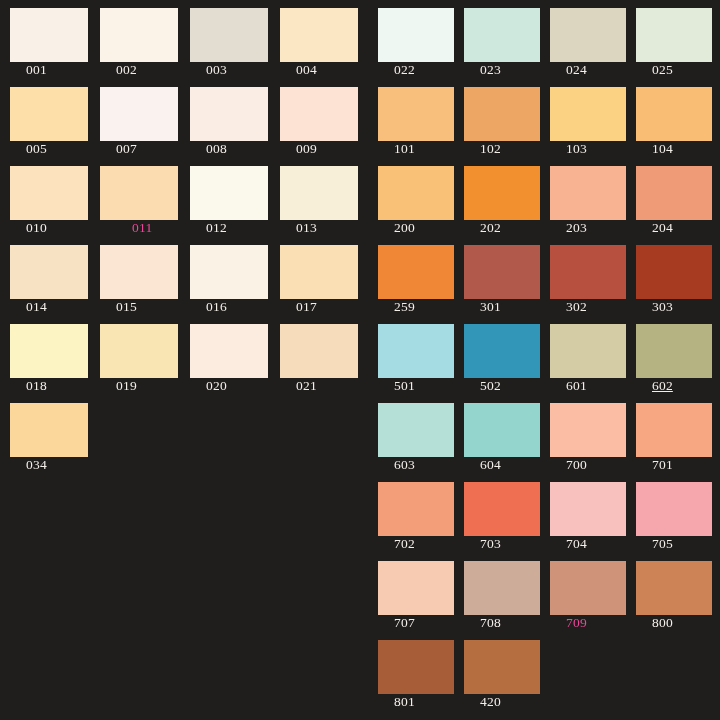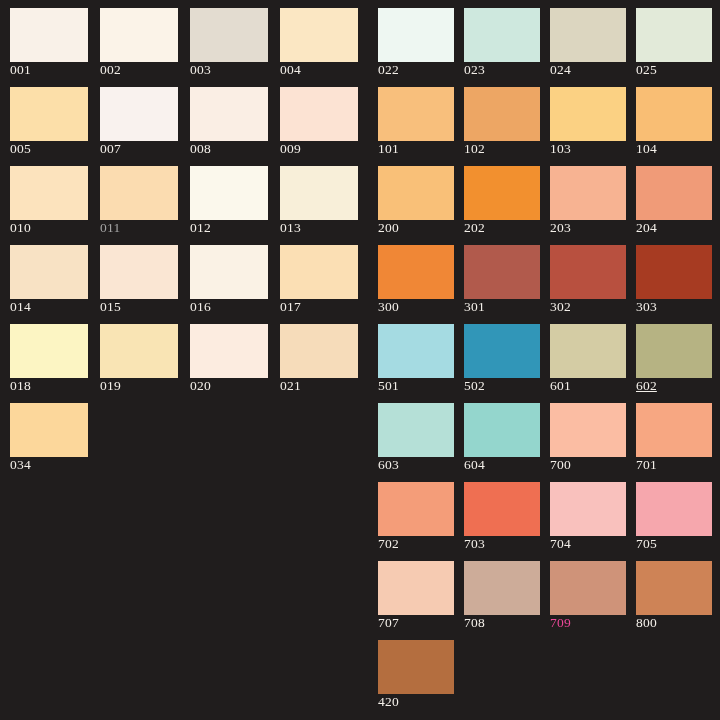--- a/index.html
+++ b/index.html
@@ -47,21 +47,21 @@
     width: 78px;
     height: 54px;
     box-sizing: border-box;
   }
   #group-right .swatch-chip {
     width: 76px;
   }
   .swatch-label {
     position: absolute;
     top: 62px;
-    left: 0;
+    left: 16px;
     font-size: 13.5px;
     line-height: 15px;
     color: #f3efe9;
     letter-spacing: 0.2px;
     white-space: nowrap;
   }
 </style>
 </head>
 <body>
 
@@ -98,21 +98,21 @@
       <div class="swatch-cell">
         <div class="swatch-chip" style="background-color: rgb(252, 227, 211);"></div>
         <div class="swatch-label" style="color: rgb(243, 239, 233);">009</div>
       </div>
       <div class="swatch-cell">
         <div class="swatch-chip" style="background-color: rgb(252, 227, 189);"></div>
         <div class="swatch-label" style="color: rgb(243, 239, 233);">010</div>
       </div>
       <div class="swatch-cell">
         <div class="swatch-chip" style="background-color: rgb(251, 220, 176);"></div>
-        <div class="swatch-label" style="color: #a3a3a3;">011</div>
+        <div class="swatch-label" style="color: #ec4899; margin-left: 16px;">011</div>
       </div>
       <div class="swatch-cell">
         <div class="swatch-chip" style="background-color: rgb(251, 248, 236);"></div>
         <div class="swatch-label" style="color: rgb(243, 239, 233);">012</div>
       </div>
       <div class="swatch-cell">
         <div class="swatch-chip" style="background-color: rgb(248, 239, 217);"></div>
         <div class="swatch-label" style="color: rgb(243, 239, 233);">013</div>
       </div>
       <div class="swatch-cell">
@@ -196,21 +196,21 @@
       <div class="swatch-cell">
         <div class="swatch-chip" style="background-color: rgb(247, 179, 146);"></div>
         <div class="swatch-label" style="color: rgb(243, 239, 233);">203</div>
       </div>
       <div class="swatch-cell">
         <div class="swatch-chip" style="background-color: rgb(240, 155, 120);"></div>
         <div class="swatch-label" style="color: rgb(243, 239, 233);">204</div>
       </div>
       <div class="swatch-cell">
         <div class="swatch-chip" style="background-color: rgb(240, 135, 54);"></div>
-        <div class="swatch-label" style="color: rgb(243, 239, 233);">300</div>
+        <div class="swatch-label" style="color: rgb(243, 239, 233);">259</div>
       </div>
       <div class="swatch-cell">
         <div class="swatch-chip" style="background-color: rgb(177, 90, 76);"></div>
         <div class="swatch-label" style="color: rgb(243, 239, 233);">301</div>
       </div>
       <div class="swatch-cell">
         <div class="swatch-chip" style="background-color: rgb(184, 80, 63);"></div>
         <div class="swatch-label" style="color: rgb(243, 239, 233);">302</div>
       </div>
       <div class="swatch-cell">
@@ -273,19 +273,23 @@
         <div class="swatch-chip" style="background-color: rgb(205, 172, 153);"></div>
         <div class="swatch-label" style="color: rgb(243, 239, 233);">708</div>
       </div>
       <div class="swatch-cell">
         <div class="swatch-chip" style="background-color: rgb(207, 147, 121);"></div>
         <div class="swatch-label" style="color: #ec4899;">709</div>
       </div>
       <div class="swatch-cell">
         <div class="swatch-chip" style="background-color: rgb(206, 131, 86);"></div>
         <div class="swatch-label" style="color: rgb(243, 239, 233);">800</div>
+      </div>
+      <div class="swatch-cell">
+        <div class="swatch-chip" style="background-color: rgb(167, 93, 56);"></div>
+        <div class="swatch-label" style="color: rgb(243, 239, 233);">801</div>
       </div>
       <div class="swatch-cell">
         <div class="swatch-chip" style="background-color: rgb(180, 110, 63);"></div>
         <div class="swatch-label" style="color: rgb(243, 239, 233);">420</div>
       </div>
     </div>
 </div>
 
 </body></html>

